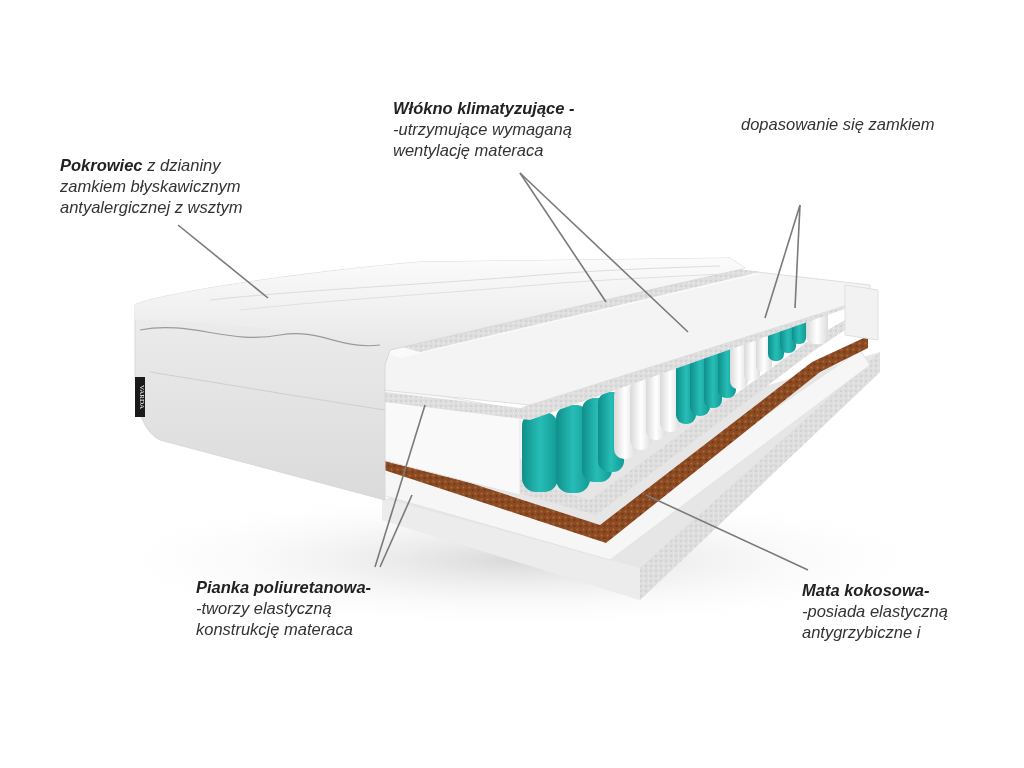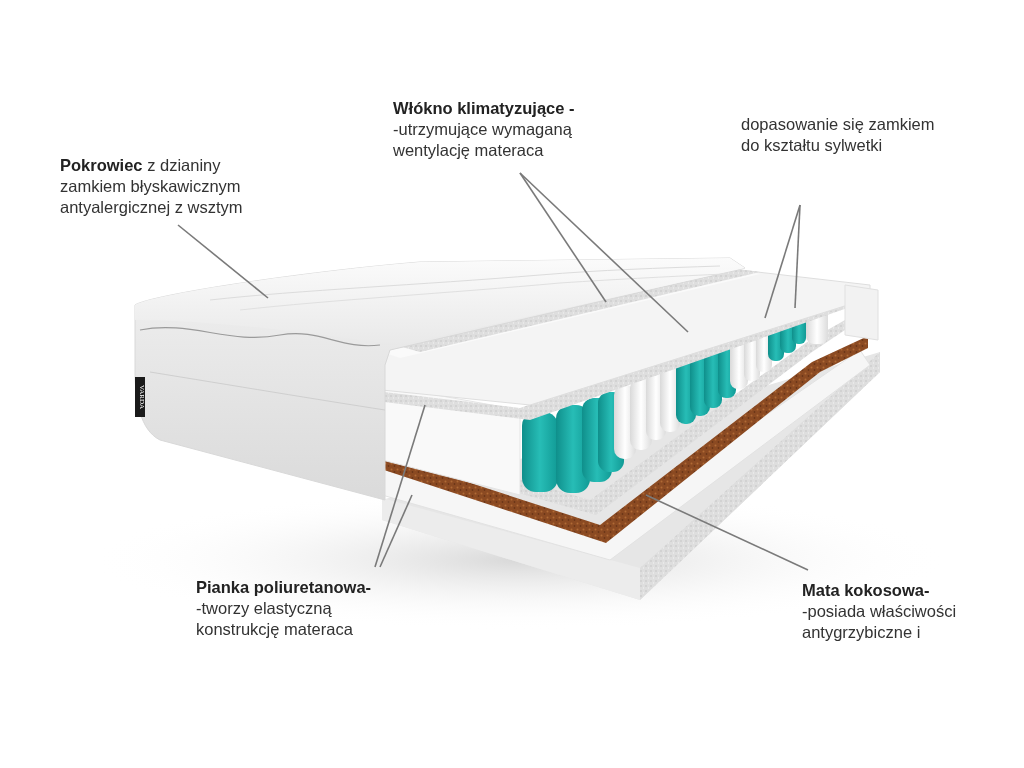--- a/index.html
+++ b/index.html
@@ -1,21 +1,21 @@
 <!DOCTYPE html>
 <html><head>
   <meta charset="utf-8">
   <style>
     html, body { margin:0; padding:0; }
     body { width:1024px; height:768px; background:#ffffff; position:relative; overflow:hidden;
            font-family:"Liberation Sans", sans-serif; color:#2a2a2a; }
     #art { position:absolute; left:0; top:0; width:1024px; height:768px; }
     .label { position:absolute; font-size:16.5px; line-height:21px; color:#333; white-space:nowrap; }
     .label b { font-weight:bold; color:#222; }
-    .label .line { display:block; }
+    .label .line { display:block;font-style:italic; }
   </style>
 </head>
 <body>
 
 <svg id="art" viewBox="0 0 1024 768" xmlns="http://www.w3.org/2000/svg">
   <defs>
     <linearGradient id="gTop" x1="0" y1="0" x2="0" y2="1">
       <stop offset="0" stop-color="#fbfbfb"></stop>
         <stop offset="1" stop-color="#e9e9e9"></stop>
     </linearGradient>
@@ -129,26 +129,25 @@
 </div>
 
 <div class="label" style="left:393px; top:98px;">
   <span class="line"><b>Włókno klimatyzujące -</b></span>
   <span class="line">-utrzymujące wymaganą</span>
   <span class="line">wentylację materaca</span>
 </div>
 
 <div class="label" style="left:741px; top:114px;">
   <span class="line">dopasowanie się  zamkiem</span>
-  <span class="line">do kształtu sylwetki</span>
 </div>
 
 <div class="label" style="left:196px; top:577px;">
   <span class="line"><b>Pianka poliuretanowa-</b></span>
   <span class="line">-tworzy elastyczną</span>
   <span class="line">konstrukcję materaca</span>
 </div>
 
 <div class="label" style="left:778px; top:580px;margin-left:24px;">
   <span class="line"><b>Mata kokosowa-</b></span>
-  <span class="line">-posiada właściwości</span>
+  <span class="line">-posiada elastyczną</span>
   <span class="line">antygrzybiczne i</span>
 </div>
 
 </body></html>

